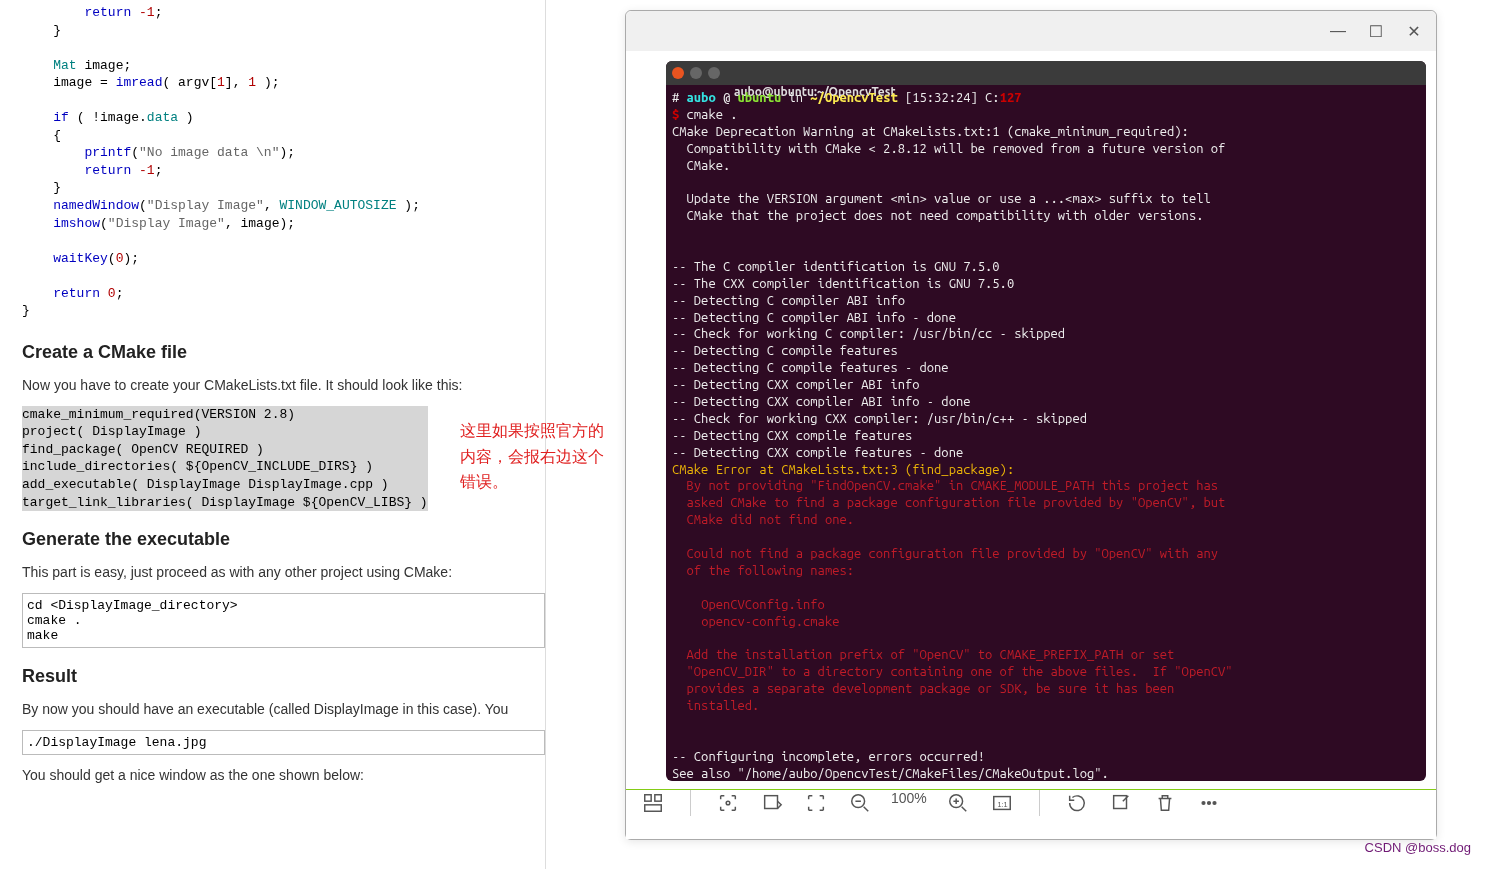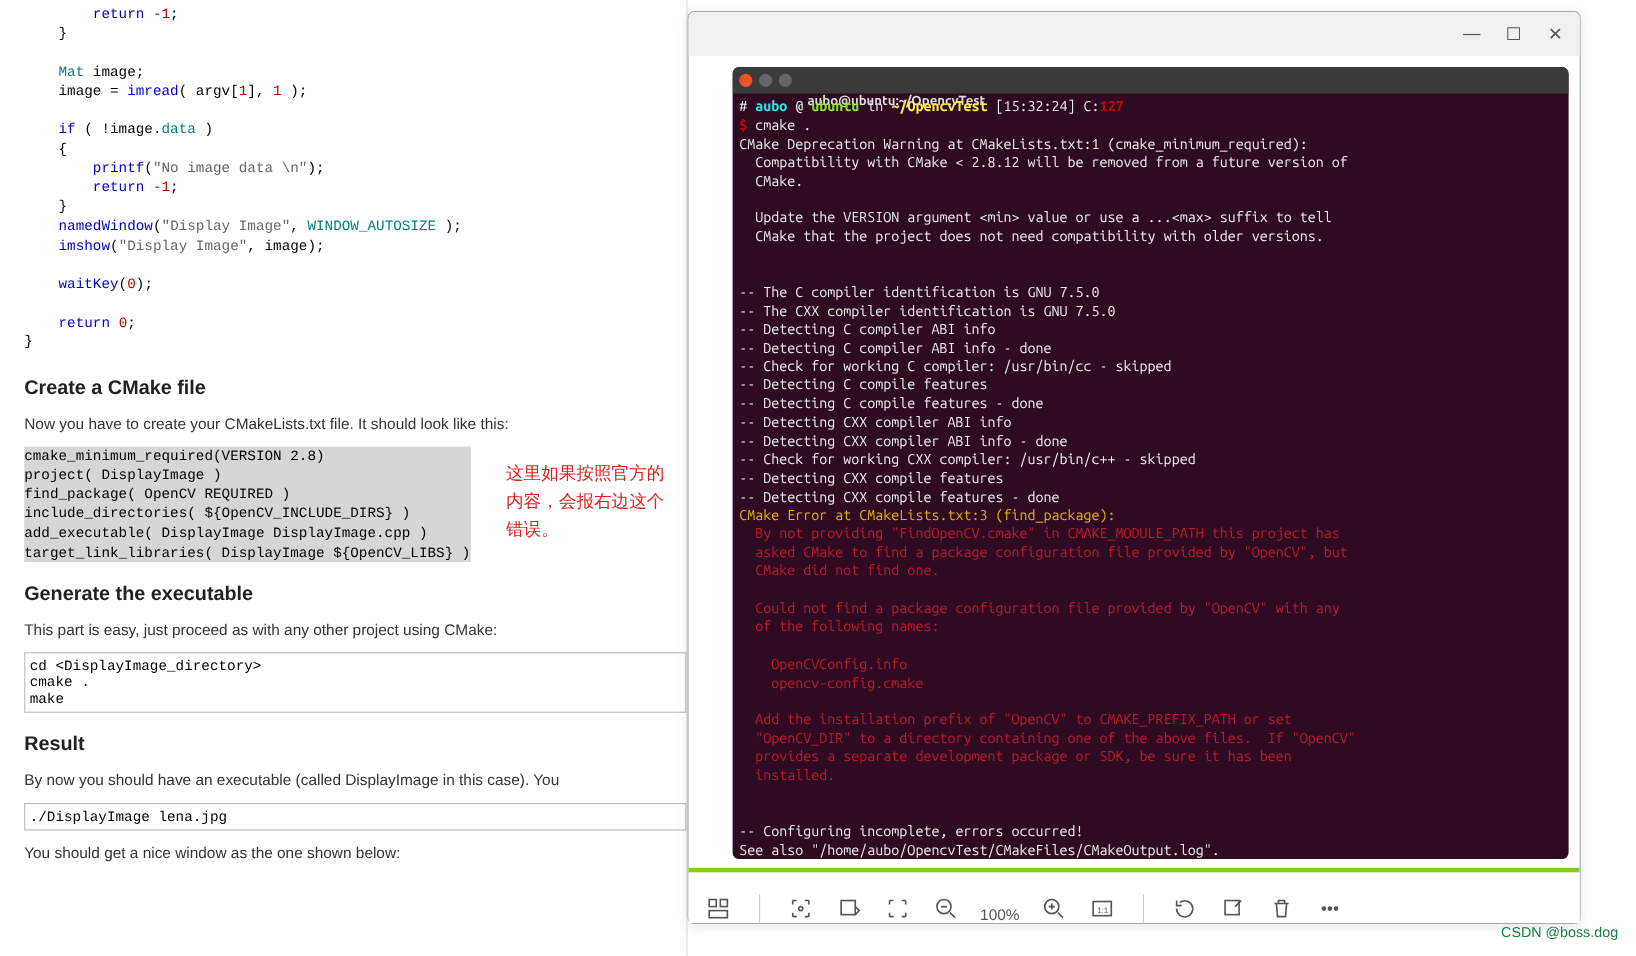--- a/index.html
+++ b/index.html
@@ -1,19 +1,19 @@
 <!DOCTYPE html>
 <html><head>
 <meta charset="utf-8">
 <style>
   * { margin: 0; padding: 0; box-sizing: border-box; }
   body { font-family: Arial, sans-serif; font-size: 14px; background: #fff; width: 1487px; height: 869px; position: relative; overflow: hidden; }
   
   
-  .doc-panel { position: absolute; left: 0; top: 0; width: 625px; height: 869px; padding: 0 0 0 22px; background: #fff; border-right: 1px solid #ddd; }
+  .doc-panel { position: absolute; left: 0; top: 0; width: 546px; height: 869px; padding: 0 0 0 22px; background: #fff; border-right: 1px solid #ddd; }
   .code-block { font-family: "Courier New", monospace; font-size: 13px; white-space: pre; line-height: 1.35; padding: 4px 0; }
   .code-block .kw { color: #0000C0; }
   .code-block .type { color: #008080; }
   .code-block .str { color: #666; }
   .code-block .num { color: #B00000; }
   .code-block .fn { color: #0000C0; }
   .code-block .id { color: #008080; }
   
   h2.section { font-size: 18px; font-weight: bold; color: #222; margin: 18px 0 12px 0; }
   p.para { font-size: 14px; color: #333; margin: 10px 0; line-height: 1.5; }
@@ -40,27 +40,27 @@
   .term-body { font-family: "Ubuntu Mono","Courier New",monospace; font-size: 13px; color: #eee; padding: 4px 6px; line-height: 1.3; white-space: pre-wrap; word-break: break-all; }
   .term-body .c-green { color: #8ae234; font-weight: bold; }
   .term-body .c-yellow { color: #fce94f; font-weight: bold; }
   .term-body .c-red { color: #cc0000; font-weight: bold; }
   .term-body .c-cyan { color: #34e2e2; font-weight: bold; }
   .term-body .c-white { color: #eee; }
   .term-body .c-dimred { color: #eab308; }
   .term-body .c-err2 { color: #c01c28; }
   
   
-  .viewer-toolbar { position: absolute; left: 0; bottom: 0; height: 50px; width: 100%; background: #fff; display: flex; align-items: flex-end; padding: 0 14px; gap: 18px; border-top: 4px solid #84cc16; }
+  .viewer-toolbar { position: absolute; left: 0; bottom: 0; height: 50px; width: 100%; background: #fff; display: flex; align-items: flex-start; padding: 0 14px; gap: 18px; border-top: 1px solid #84cc16; }
   .vt-sep { width: 1px; height: 26px; background: #ccc; margin: 0 6px; }
   .vt-icon { width: 26px; height: 26px; display: flex; align-items: center; justify-content: center; color: #555; cursor: pointer; }
   .vt-icon svg { width: 22px; height: 22px; stroke: #555; fill: none; stroke-width: 1.6; }
   .vt-text { font-size: 14px; color: #555; }
   
-  .watermark { position: absolute; right: 16px; bottom: 14px; font-size: 13px; color: #15803d; font-family: Arial; }
+  .watermark { position: absolute; right: 16px; bottom: 14px; font-size: 13px; color: #701a75; font-family: Arial; }
 </style>
 </head>
 <body>
 
 <div class="doc-panel">
   <div class="code-block">        <span class="kw">return</span> <span class="num">-1</span>;
     }
 
     <span class="type">Mat</span> image;
     image = <span class="fn">imread</span>( argv[<span class="num">1</span>], <span class="num">1</span> );

